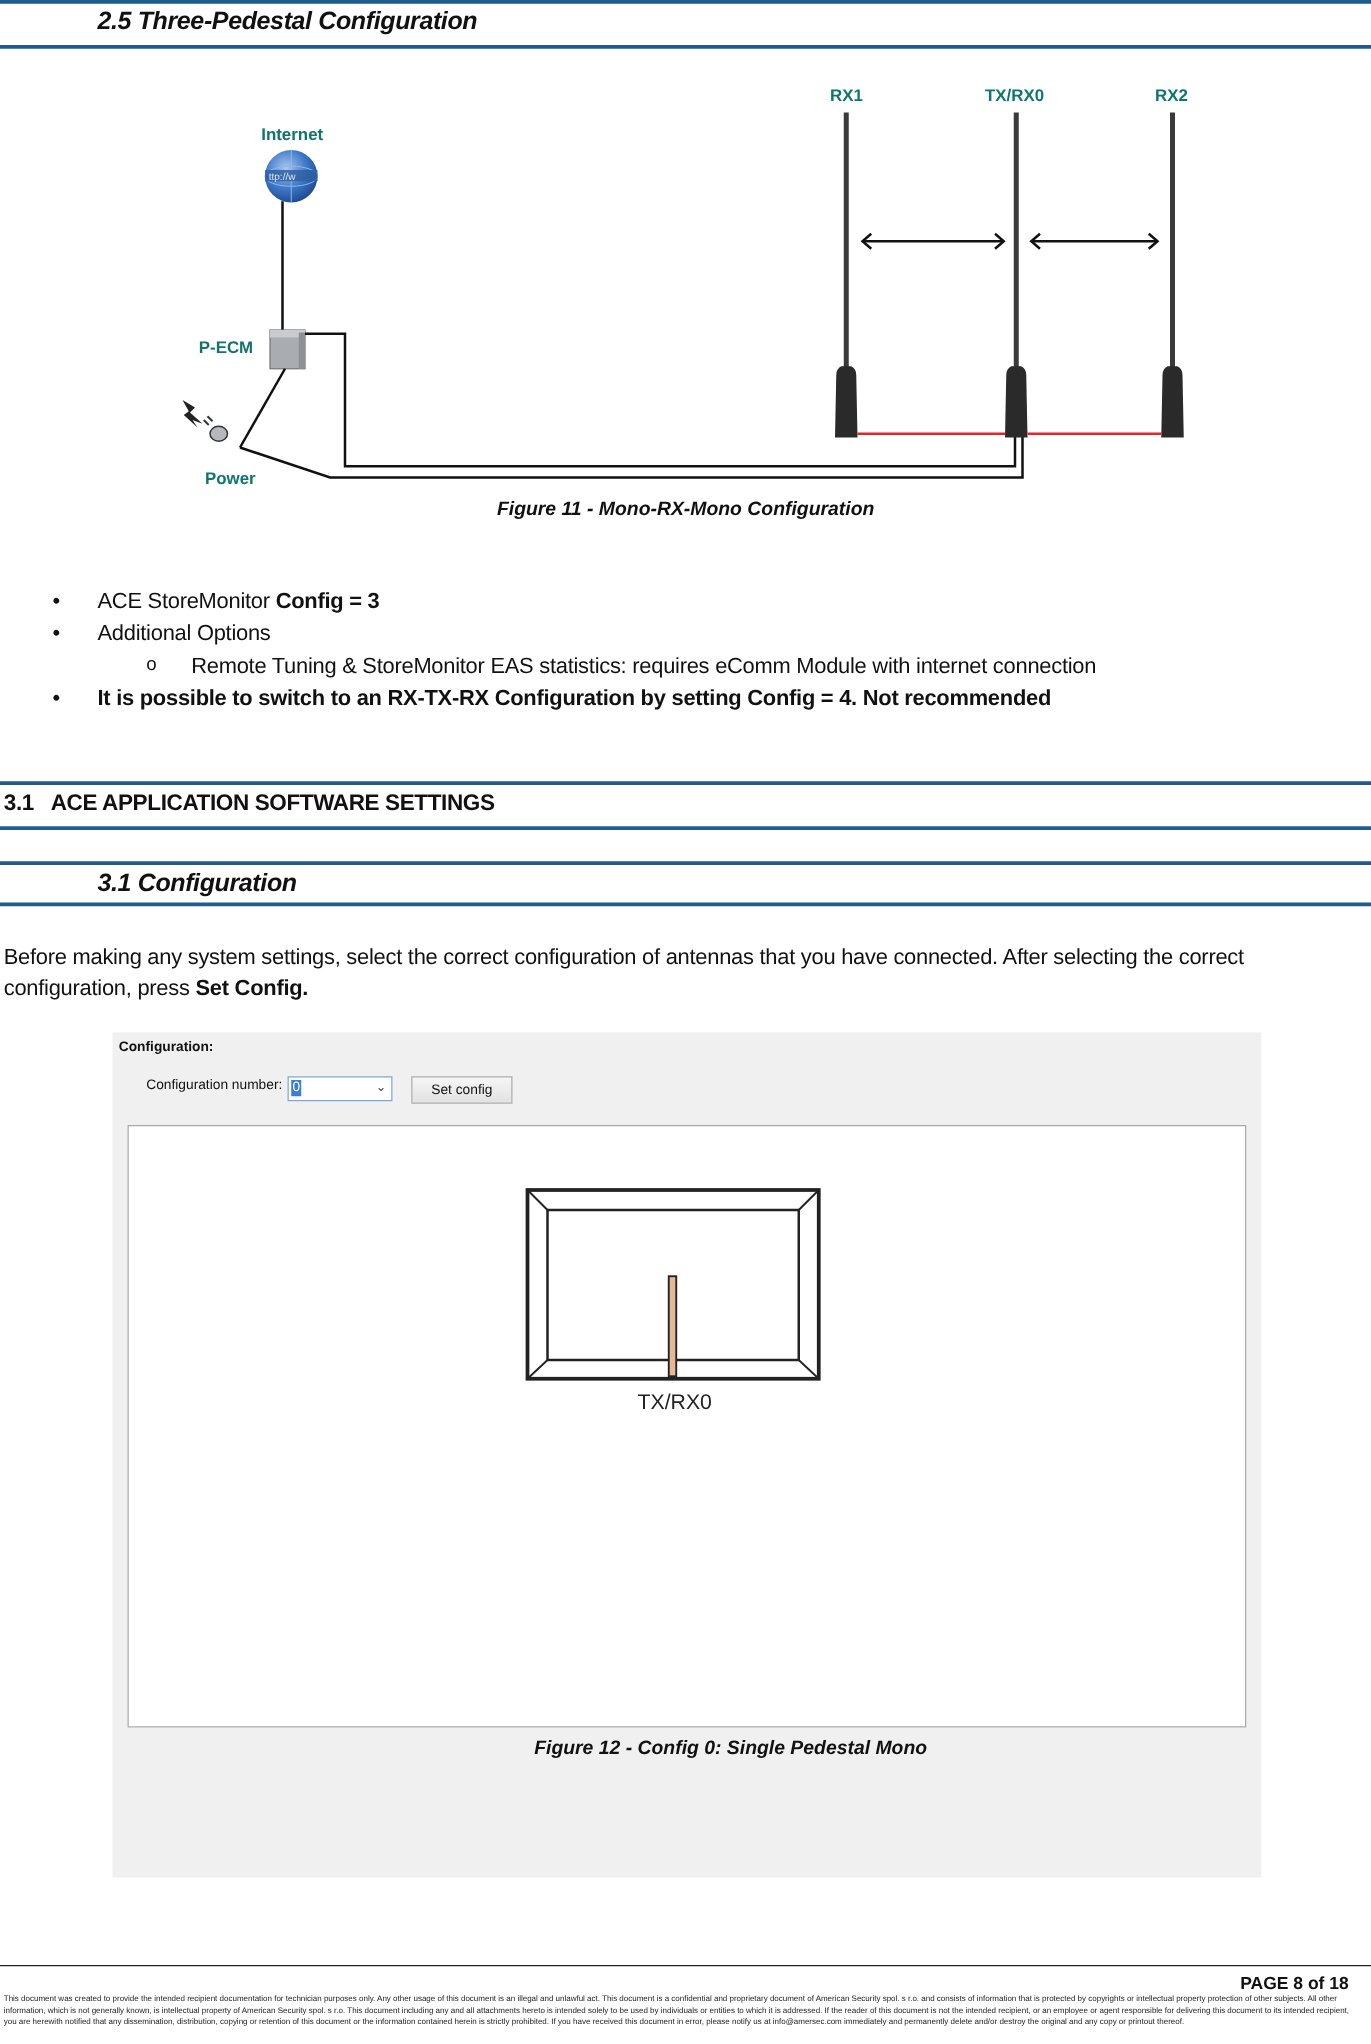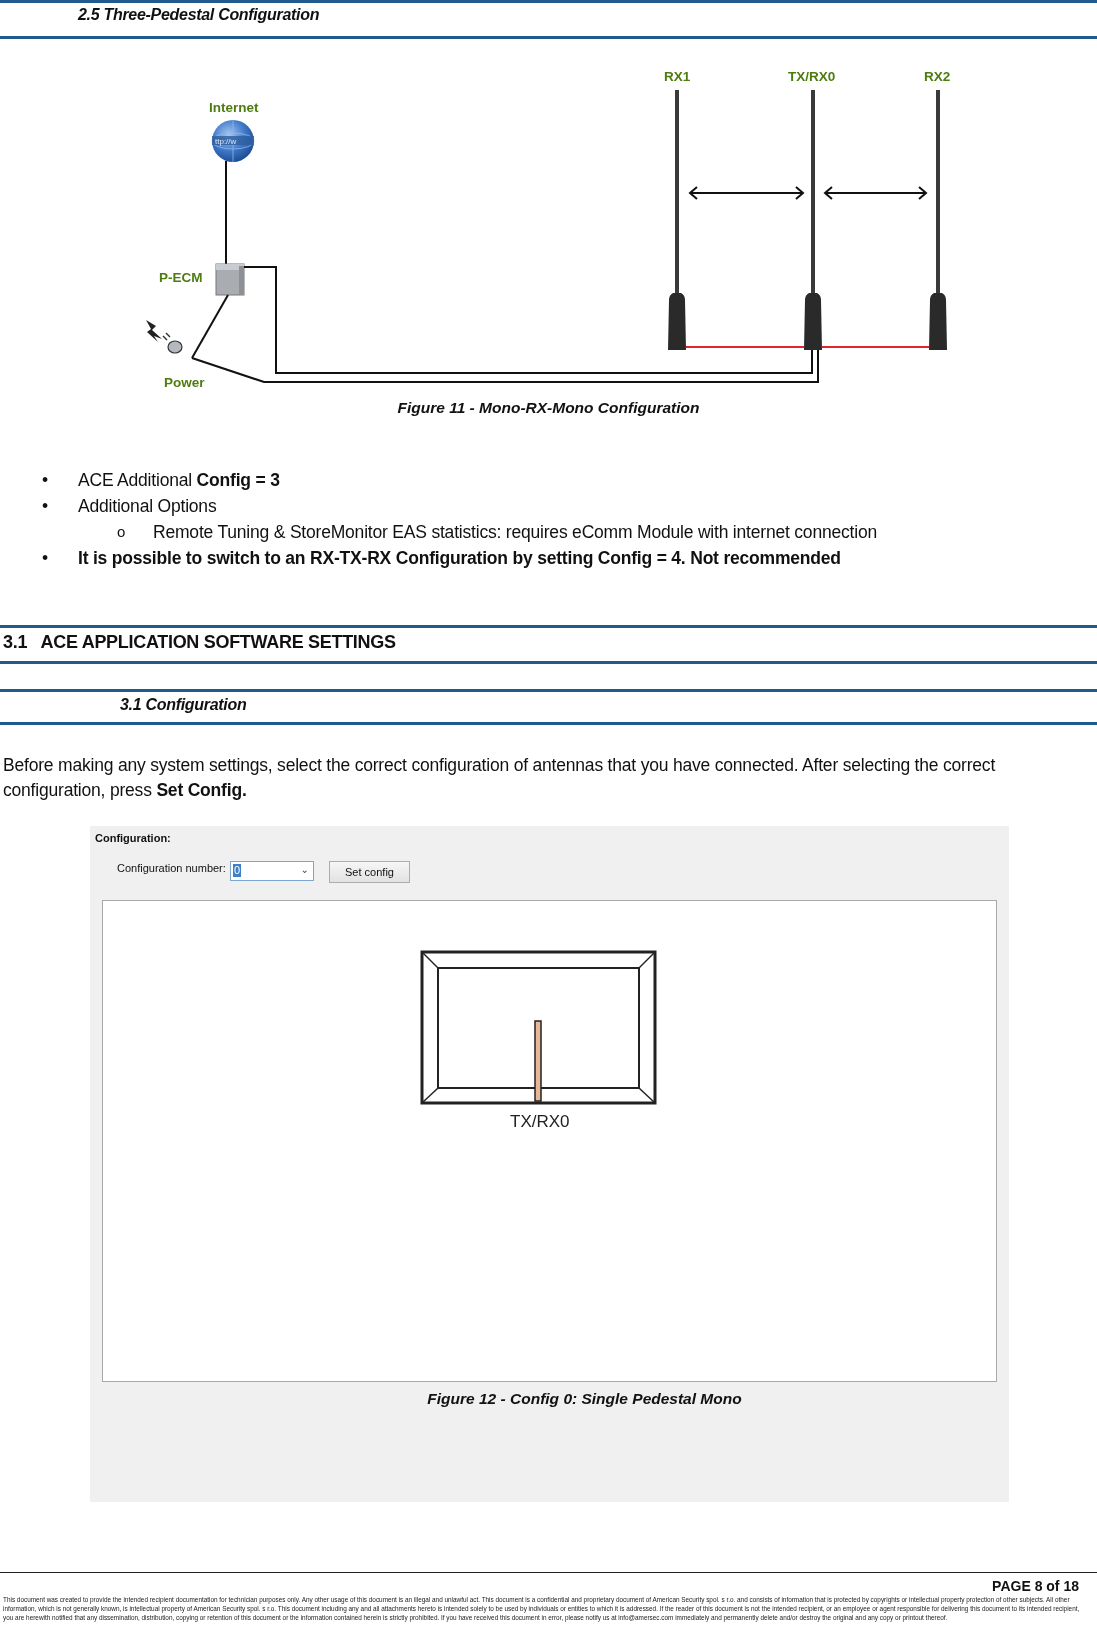--- a/index.html
+++ b/index.html
@@ -1,26 +1,26 @@
 <!DOCTYPE html>
 <html><head>
 <meta charset="utf-8">
 <style>
   * { box-sizing: border-box; margin: 0; padding: 0; }
   html, body { width: 1097px; height: 1635px; background: #ffffff; overflow: hidden; }
   body { position: relative; font-family: "Liberation Sans", sans-serif; color: #111; }
   .abs { position: absolute; }
   .rule { position: absolute; left: 0; width: 1097px; height: 3px; background: #1f5b8f; }
-  .h2 { font-size: 16px; font-weight: bold; font-style: italic; letter-spacing: -0.3px; }
+  .h2 { font-size: 20px; font-weight: bold; font-style: italic; letter-spacing: -0.3px; }
   .h1 { font-size: 18px; font-weight: bold; letter-spacing: -0.3px; }
   .caption { font-size: 15.5px; font-weight: bold; text-align: center; width: 1097px; left: 0; font-style: italic; }
   .body-text { font-size: 17.5px; line-height: 25px; letter-spacing: -0.2px; }
   .bullet { position: absolute; font-size: 17.5px; letter-spacing: -0.2px; }
   .bullet .dot { position: absolute; left: -36px; top: 0; }
-  .diagram-label { font-size: 13.5px; font-weight: bold; color: #4d7c0f; }
+  .diagram-label { font-size: 13.5px; font-weight: bold; color: #0f766e; }
   
   .panel { position: absolute; left: 90px; top: 826px; width: 919px; height: 676px; background: #f0f0f0; }
   .panel-title { position: absolute; left: 5px; top: 6px; font-size: 11px; font-weight: bold; }
   .panel-label { position: absolute; left: 27px; top: 36px; font-size: 11px; }
   .combo { position: absolute; left: 140px; top: 35px; width: 84px; height: 20px; background: #fff; border: 1px solid #7ba7d0; font-size: 11px; }
   .combo .val { position: absolute; left: 2px; top: 2px; background: #3d7fc9; color: #fff; padding: 0 1px; line-height: 13px; }
   .combo .chev { position: absolute; right: 4px; top: 2px; font-size: 10px; color: #444; }
   .btn { position: absolute; left: 239px; top: 35px; width: 81px; height: 22px; background: linear-gradient(#f6f6f6,#e2e2e2); border: 1px solid #adadad; font-size: 11px; text-align: center; line-height: 20px; }
   .canvas { position: absolute; left: 12px; top: 74px; width: 895px; height: 482px; background: #fff; border: 1px solid #a9a9a9; }
   .footer-rule { position: absolute; left: 0; top: 1572px; width: 1097px; height: 1px; background: #222; }
@@ -101,41 +101,41 @@
 <div class="abs diagram-label" style="left:159px; top:270px;">P-ECM</div>
 <div class="abs diagram-label" style="left:164px; top:375px;">Power</div>
 <div class="abs diagram-label" style="left:664px; top:69px;">RX1</div>
 <div class="abs diagram-label" style="left:788px; top:69px;">TX/RX0</div>
 <div class="abs diagram-label" style="left:924px; top:69px;">RX2</div>
 
 <div class="abs caption" style="top:399px;">Figure 11 - Mono-RX-Mono Configuration</div>
 
 <div class="bullet" style="left:78px; top:470px;">
   <span class="dot">•</span>
-  <span>ACE Additional </span><b>Config = 3</b>
+  <span>ACE StoreMonitor </span><b>Config = 3</b>
 </div>
 <div class="bullet" style="left:78px; top:496px;">
   <span class="dot">•</span>
   <span>Additional Options</span>
 </div>
 <div class="bullet" style="left:153px; top:522px;">
   <span class="dot" style="left:-36px; font-size:15px; top:1px;">o</span>
   <span>Remote Tuning &amp; StoreMonitor EAS statistics: requires eComm Module with internet connection</span>
 </div>
 <div class="bullet" style="left:78px; top:548px;">
   <span class="dot">•</span>
   <b>It is possible to switch to an RX-TX-RX Configuration by setting Config = 4. Not recommended</b>
 </div>
 
 <div class="rule" style="top:625px;"></div>
 <div class="abs h1" style="left:3px; top:632px; white-space:pre;">3.1   ACE APPLICATION SOFTWARE SETTINGS</div>
 <div class="rule" style="top:661px;"></div>
 
 <div class="rule" style="top:689px;"></div>
-<div class="abs h2" style="left:78px; top:696px;margin-left:42px;">3.1  Configuration</div>
+<div class="abs h2" style="left:78px; top:696px;">3.1  Configuration</div>
 <div class="rule" style="top:722px;"></div>
 
 <div class="abs body-text" style="left:3px; top:753px; width:1080px;">
   <span>Before making any system settings, select the correct configuration of antennas that you have connected. After selecting the correct configuration, press </span><b>Set Config.</b>
 </div>
 
 <div class="panel">
   <div class="panel-title">Configuration:</div>
   <div class="panel-label">Configuration number:</div>
   <div class="combo">

